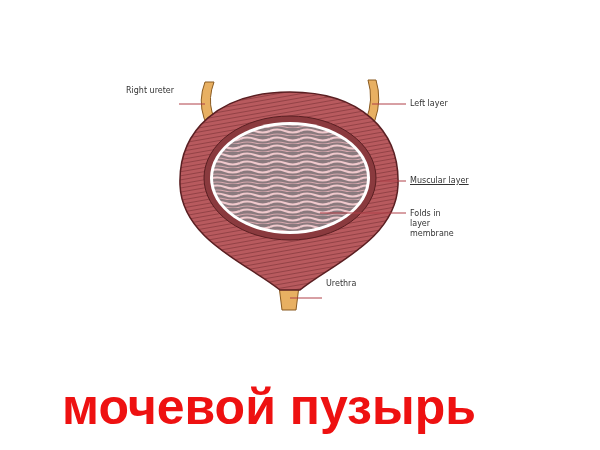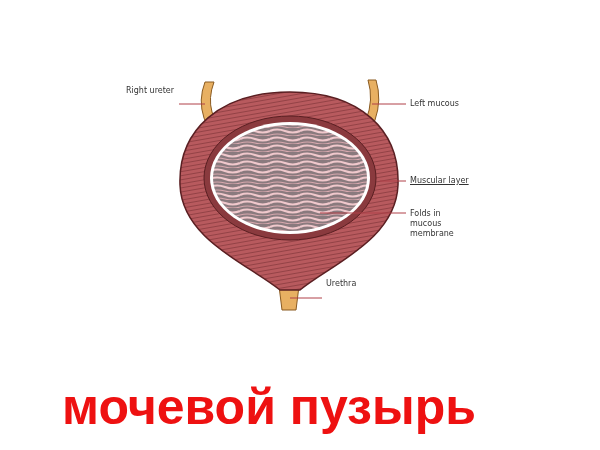--- a/index.html
+++ b/index.html
@@ -41,21 +41,21 @@
     <g stroke="#b04048" stroke-width="1">
       <line x1="179" y1="104" x2="205" y2="104"></line>
       <line x1="372" y1="104" x2="406" y2="104"></line>
       <line x1="380" y1="181" x2="406" y2="181"></line>
       <line x1="320" y1="213" x2="406" y2="213"></line>
       <line x1="290" y1="298" x2="322" y2="298"></line>
     </g>
   </svg>
 
   <div class="label" style="left:126px; top:86px;">Right ureter</div>
-  <div class="label" style="left:410px; top:99px;">Left mucous</div>
+  <div class="label" style="left:410px; top:99px;">Left layer</div>
   <div class="label" style="left:410px; top:176px;text-decoration:underline;">Muscular layer</div>
   <div class="label" style="left:410px; top:209px;">Folds in
-mucous
+layer
 membrane</div>
   <div class="label" style="left:326px; top:279px;">Urethra</div>
 </div>
 
 <div class="title">мочевой пузырь</div>
 
 </body></html>

